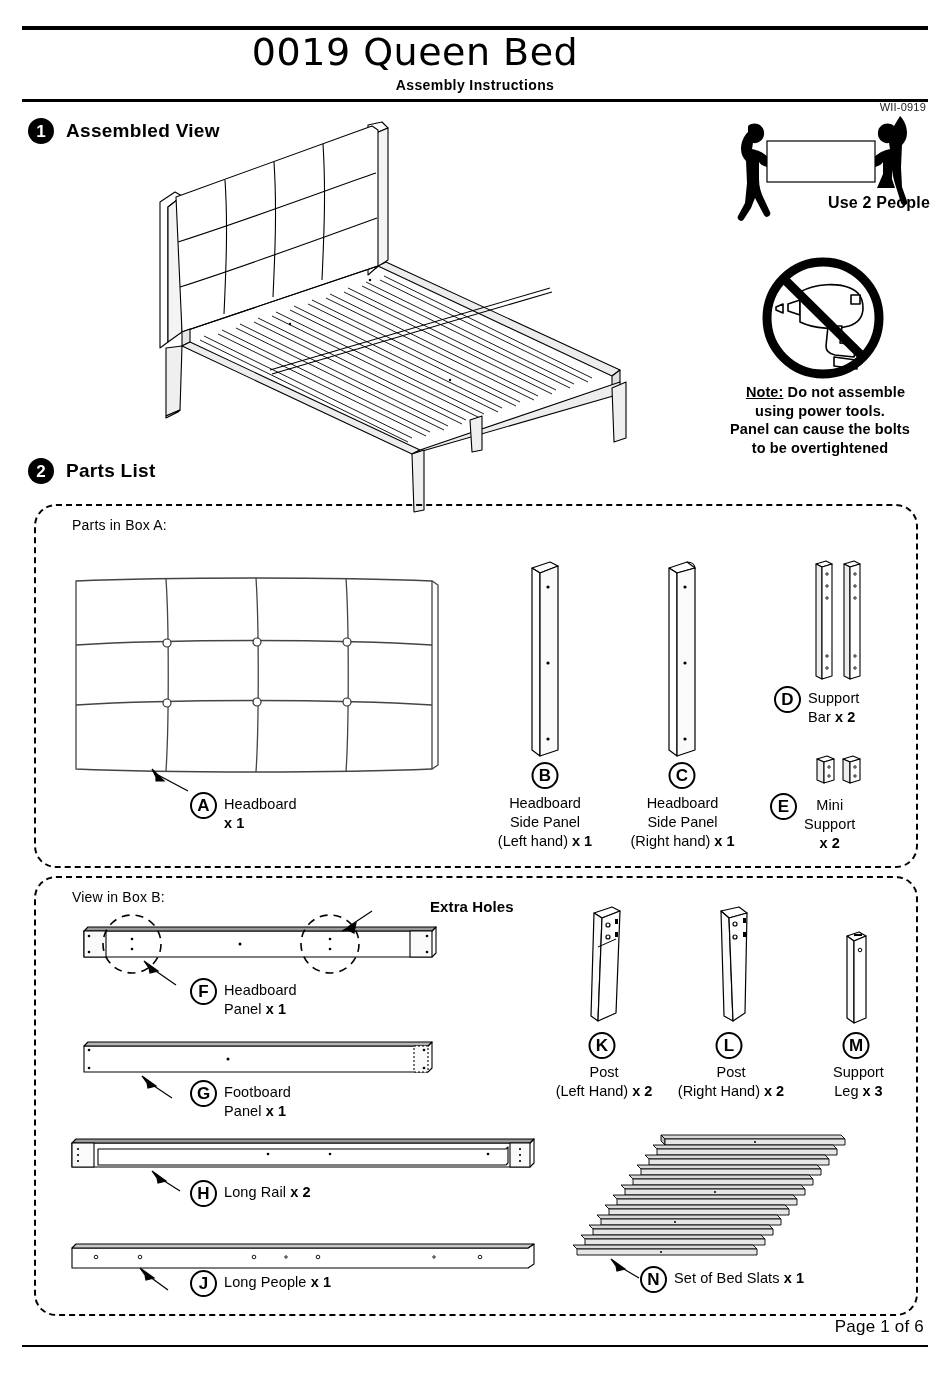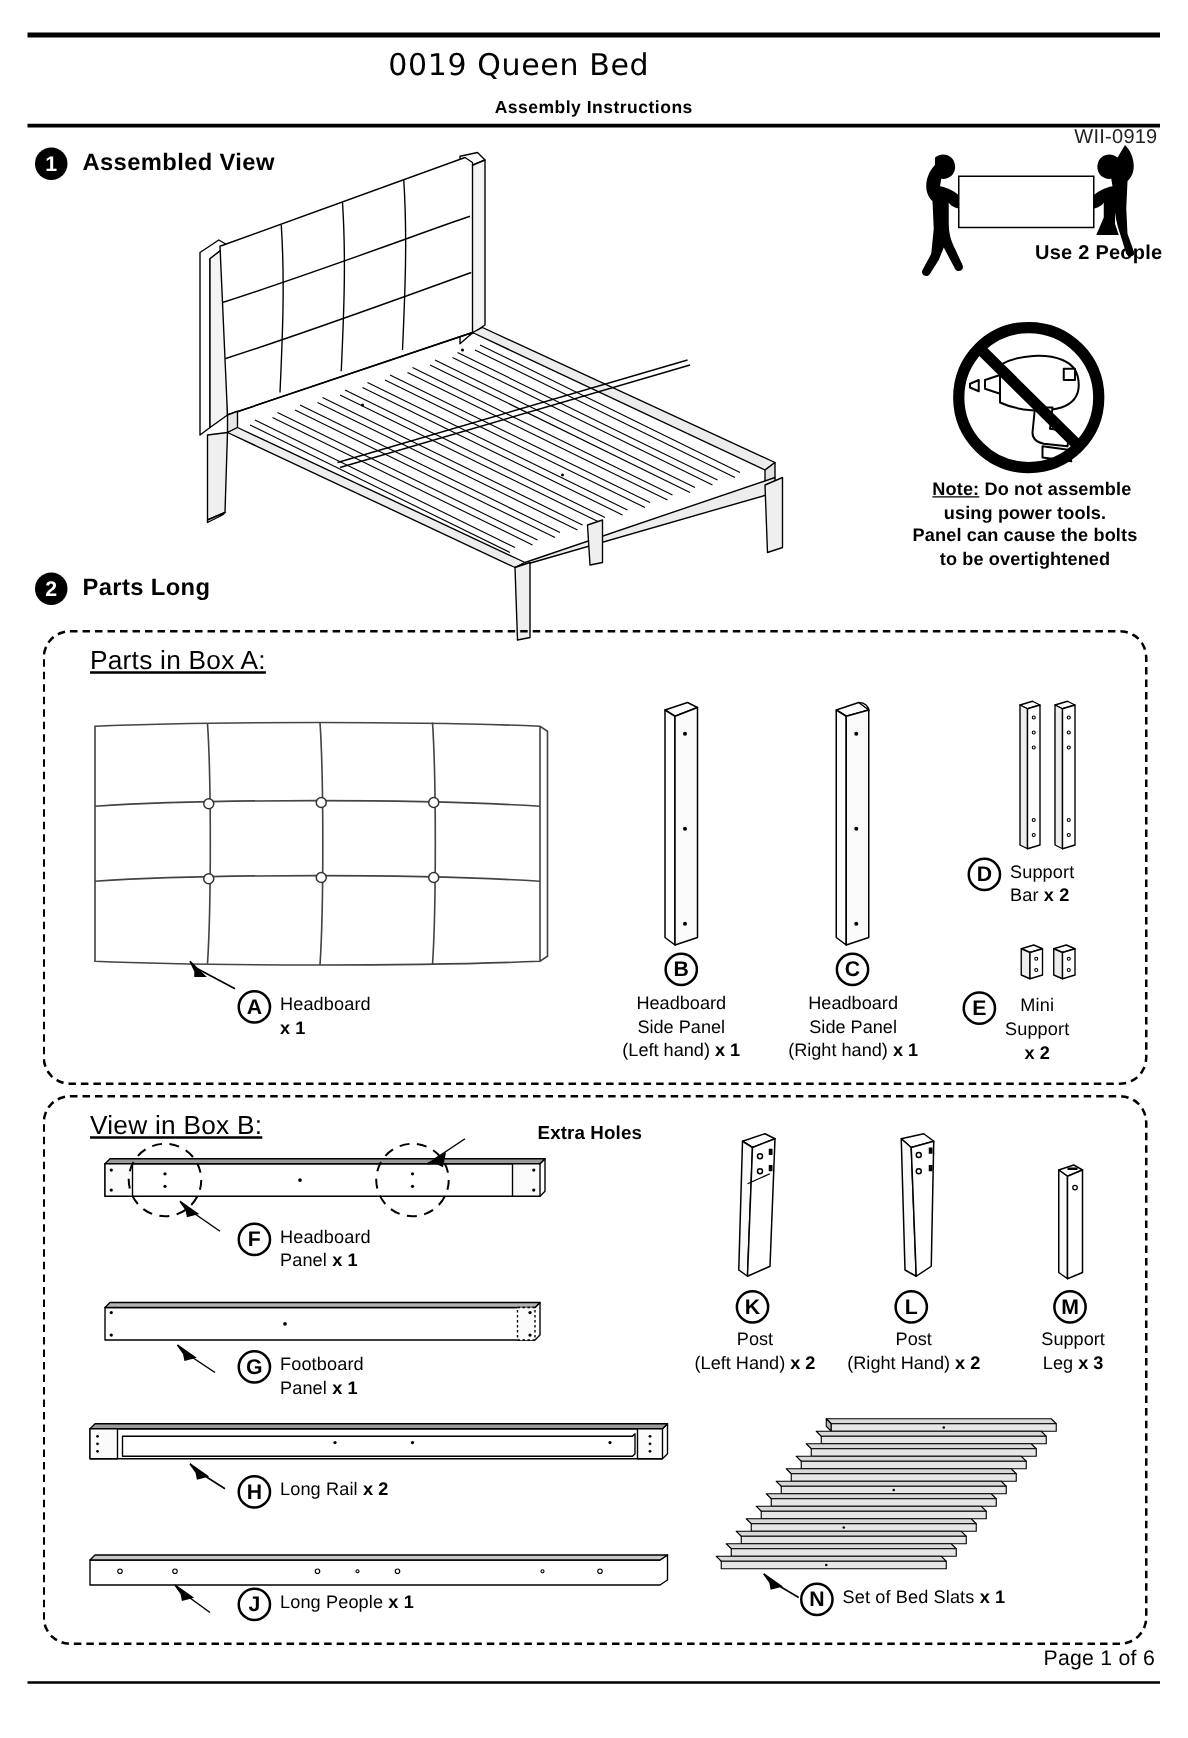--- a/index.html
+++ b/index.html
@@ -30,41 +30,41 @@
   #rule-top { top: 26px; }
   #rule-under-title { top: 99px; height: 3px; }
   #rule-footer { top: 1345px; height: 2px; }
 
   #doc-title {
     position: absolute;
     top: 31px;
     left: 0;
     width: 830px;
     text-align: center;
-    font-size: 24px;
+    font-size: 38px;
     font-weight: normal;
     letter-spacing: 0.5px;
     line-height: 42px;
     font-family: "DejaVu Sans", sans-serif;
   }
   #doc-subtitle {
     position: absolute;
     top: 77px;
     left: 0;
     width: 950px;
     text-align: center;
     font-size: 14px;
     font-weight: bold;
     letter-spacing: 0.4px;
   }
   #doc-code {
     position: absolute;
     top: 101px;
     right: 24px;
-    font-size: 16px;
+    font-size: 11px;
     letter-spacing: 0.2px;
     color: #222;
     text-align: right;
   }
 
   
   .section-head {
     position: absolute;
     display: flex;
     align-items: center;
@@ -143,23 +143,22 @@
     position: absolute;
     border: 2px dashed #000;
     border-radius: 22px;
     box-sizing: border-box;
   }
   #box-a { top: 504px; left: 34px; width: 884px; height: 364px; }
   #box-b { top: 876px; left: 34px; width: 884px; height: 440px; }
 
   .box-label {
     position: absolute;
-    font-size: 21px;
+    font-size: 14px;
     letter-spacing: 0.2px;
-    text-decoration: underline;
   }
   #box-a-label { top: 517px; left: 72px; }
   #box-b-label { top: 889px; left: 72px; }
 
   
   .bubble {
     width: 27px;
     height: 27px;
     border: 2px solid #000;
     border-radius: 50%;
@@ -326,21 +325,21 @@
   </div>
   <div id="warn-note">
     <u>Note:</u><span> Do not assemble</span><br>
     <span>using power tools.</span><br>
     <span>Panel can cause the bolts</span><br>
     <span>to be overtightened</span>
   </div>
 
   <div class="section-head" id="sec-parts">
     <div class="step-badge">2</div>
-    <div class="section-title">Parts Long</div>
+    <div class="section-title">Parts List</div>
   </div>
 
   <div class="parts-box" id="box-a"></div>
   <div class="box-label" id="box-a-label">Parts in Box A:</div>
 
   <div class="part-art" style="top:575px; left:68px; width:380px; height:200px;">
     <svg width="380" height="200" viewBox="0 0 380 200">
       <g fill="#fff" stroke="#444" stroke-width="1.3">
         <path d="M8,6 C100,2 270,2 364,6 L370,10 L370,190 L364,194 C270,198 100,198 8,194 Z"></path>
       </g>

